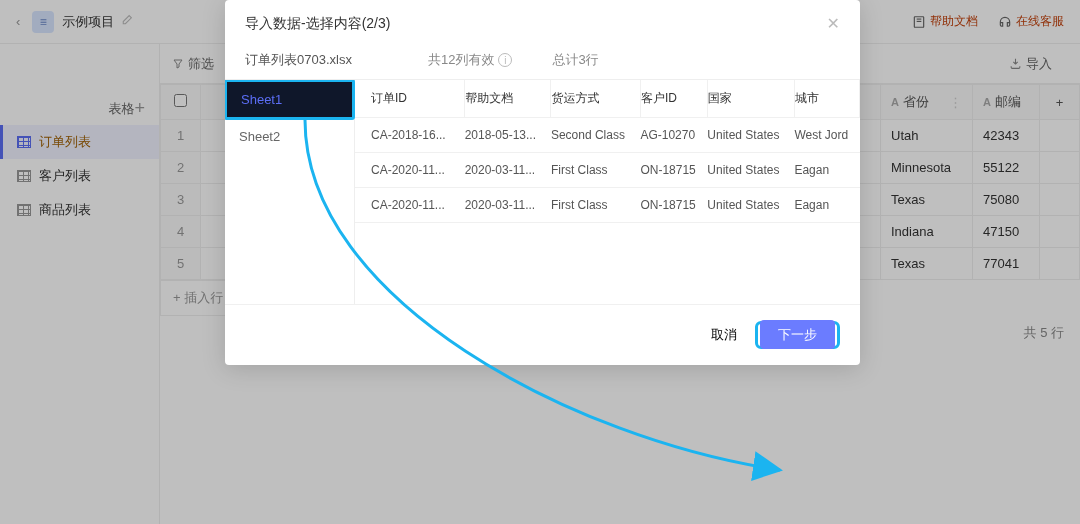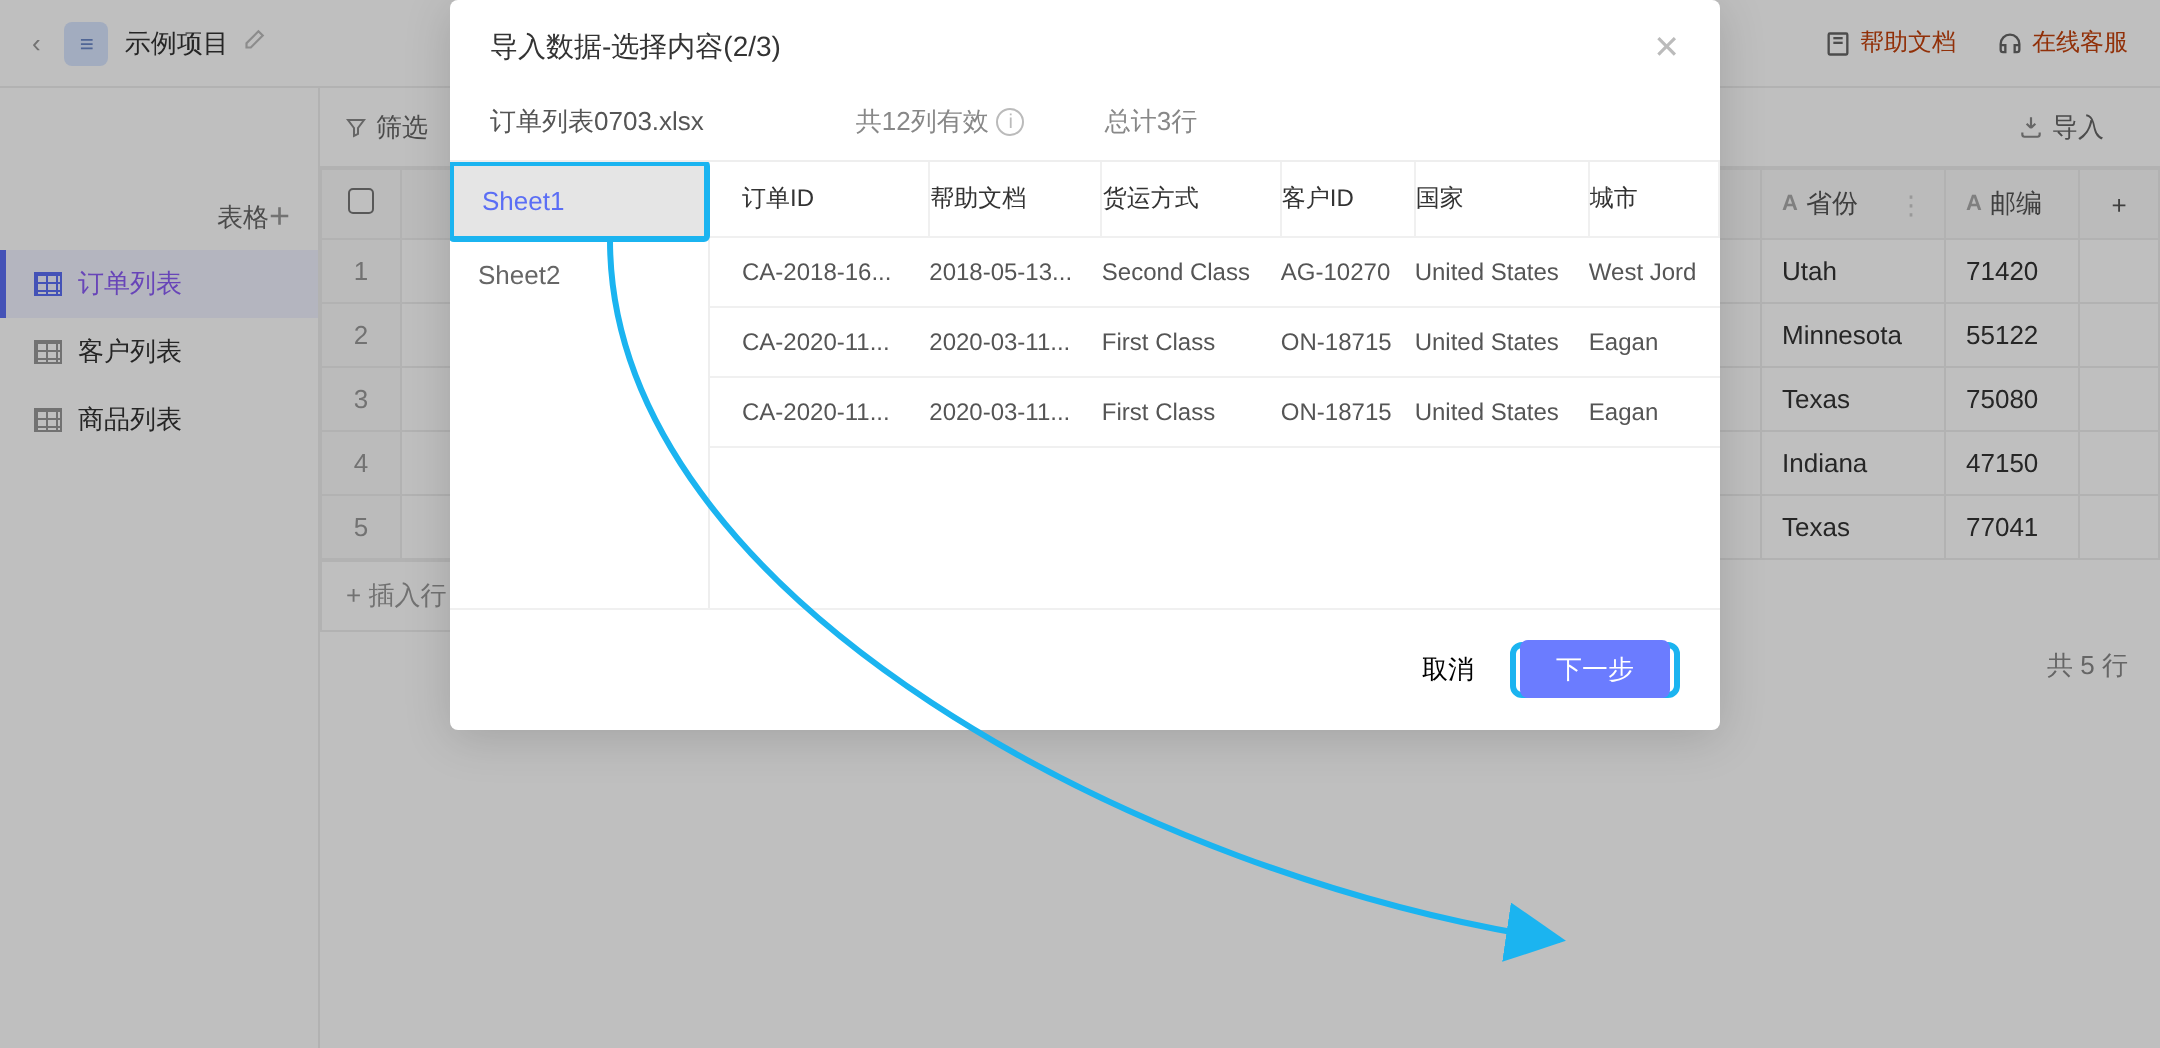--- a/index.html
+++ b/index.html
@@ -14,21 +14,21 @@
 .topbar .sp { flex: 1; }
 .topbar .right-item { display: flex; align-items: center; margin-left: 20px; color: #c2410c; cursor: pointer; font-size: 12px; }
 .topbar .right-item svg { margin-right: 4px; }
 
 
 .main { display: flex; height: calc(524px - 44px); }
 .sidebar { width: 160px; border-right: 1px solid #eee; padding: 8px 0; }
 .sb-head { display: flex; align-items: center; justify-content: flex-end; padding: 6px 14px; color: #666; font-size: 13px; margin-top: 40px; }
 .sb-head .plus { font-size: 18px; color: #999; cursor: pointer; }
 .sb-item { display: flex; align-items: center; padding: 8px 14px; cursor: pointer; border-left: 3px solid transparent; }
-.sb-item.active { background: #f0f2ff; color: #8b5cf6; border-left-color: #5b6ef5; }
+.sb-item.active { background: #f0f2ff; color: #a16207; border-left-color: #5b6ef5; }
 .sb-ic { width: 14px; height: 12px; margin-right: 8px; display: inline-block; }
 .sb-ic.grid { background: linear-gradient(#999 1px, transparent 1px) 0 0/100% 4px, linear-gradient(90deg, #999 1px, transparent 1px) 0 0/5px 100%; border: 1px solid #999; }
 .sb-item.active .sb-ic.grid { border-color: #5b6ef5; background: linear-gradient(#5b6ef5 1px, transparent 1px) 0 0/100% 4px, linear-gradient(90deg, #5b6ef5 1px, transparent 1px) 0 0/5px 100%; }
 
 .content { flex: 1; display: flex; flex-direction: column; }
 .toolbar { height: 40px; display: flex; align-items: center; padding: 0 12px; border-bottom: 1px solid #eee; color: #666; }
 .tool-btn { display: flex; align-items: center; margin-right: 16px; cursor: pointer; }
 .tool-btn svg, .tool-btn .ic { margin-right: 4px; }
 .toolbar .sp { flex: 1; }
 
@@ -54,21 +54,21 @@
 .modal-title { font-weight: 500; font-size: 14px; }
 .modal-close { margin-left: auto; color: #bbb; cursor: pointer; font-size: 16px; }
 .modal-meta { padding: 4px 20px 10px; display: flex; align-items: center; color: #555; font-size: 13px; }
 .modal-meta .fn { margin-right: 40px; }
 .modal-meta .info { color: #888; margin-left: 36px; }
 .modal-meta .info-ic { display: inline-flex; width: 14px; height: 14px; border: 1px solid #bbb; border-radius: 50%; align-items: center; justify-content: center; font-size: 10px; color: #bbb; margin: 0 4px; }
 
 .modal-body { flex: 1; display: flex; border-top: 1px solid #eee; overflow: hidden; }
 .sheet-tabs { width: 130px; border-right: 1px solid #eee; }
 .sheet-tab { padding: 10px 14px; cursor: pointer; font-size: 13px; color: #666; }
-.sheet-tab.active { color: #5b6ef5; background: #e5e5e5; }
+.sheet-tab.active { color: #5b6ef5; background: #0f172a; }
 .hl-box { border: 3px solid #1bb4f0; border-radius: 3px; }
 
 .preview { flex: 1; overflow: auto; }
 table.pv { border-collapse: collapse; width: 100%; }
 table.pv th, table.pv td { border-bottom: 1px solid #f0f0f0; padding: 10px 0; font-size: 12px; text-align: left; white-space: nowrap; color: #555; }
 table.pv th { color: #333; font-weight: 500; border-right: 1px solid #f0f0f0; }
 table.pv th:first-child, table.pv td:first-child { padding-left: 16px; }
 
 .modal-foot { padding: 14px 20px; display: flex; justify-content: flex-end; align-items: center; border-top: 1px solid #f0f0f0; }
 .btn { padding: 7px 18px; border-radius: 4px; cursor: pointer; font-size: 13px; margin-left: 10px; }
@@ -166,21 +166,21 @@
                   <span class="col-type">A</span>
                   <span>邮编</span>
                 </div>
           </th>
           <th class="add-col">+</th>
         </tr>
         <tr>
               <td class="row-num">1</td>
               <td></td>
               <td>Utah</td>
-              <td>71420</td>
+              <td>42343</td>
               <td></td>
             </tr>
         <tr>
               <td class="row-num">2</td>
               <td></td>
               <td>Minnesota</td>
               <td>55122</td>
               <td></td>
             </tr>
         <tr>

